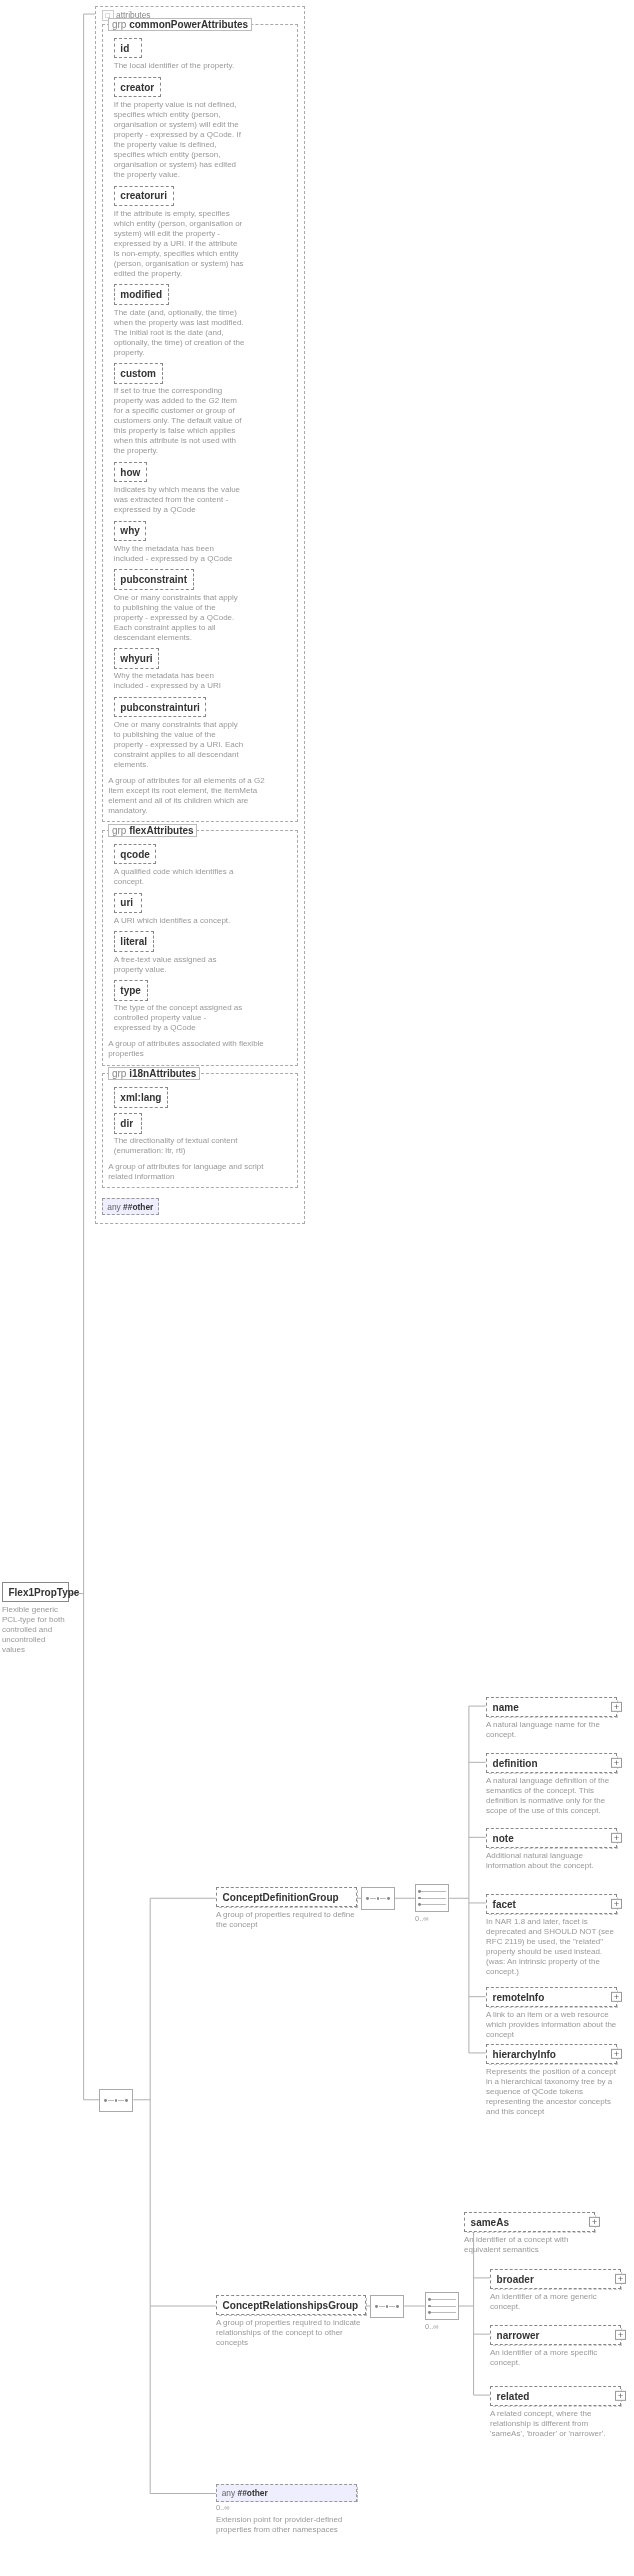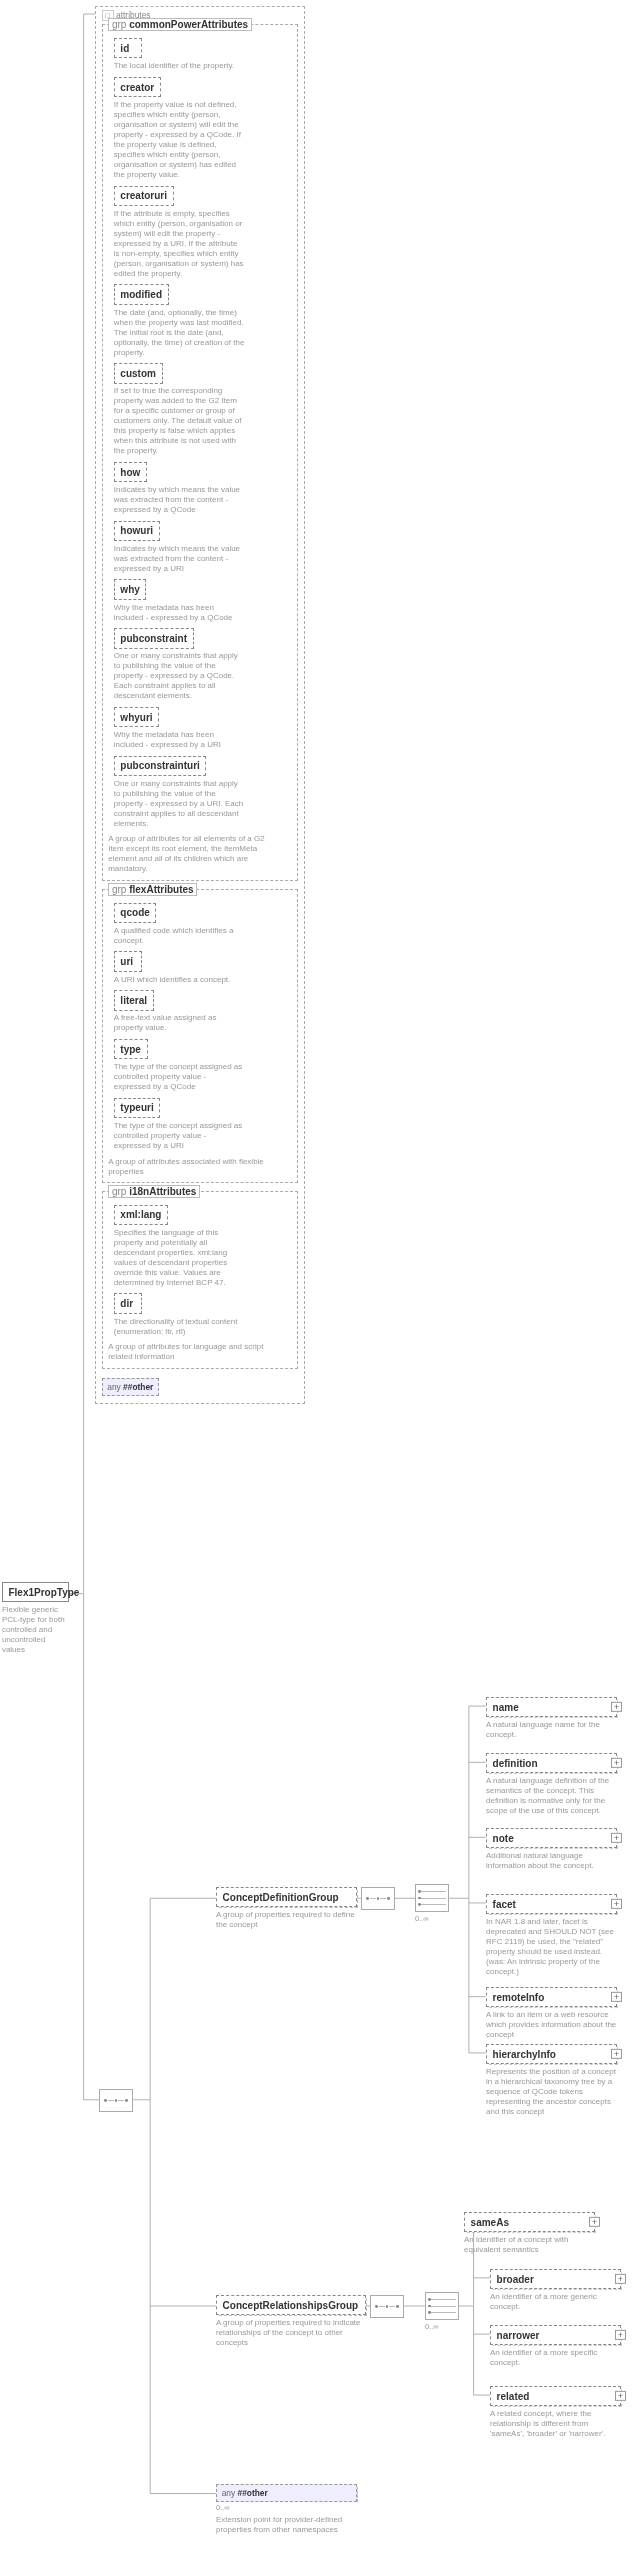--- a/index.html
+++ b/index.html
@@ -90,23 +90,20 @@
             <div style="margin:5.6px 0 0 5.6px">
     <div class="box dashed fill" style="display:inline-block;min-width:28px"><span class="ttl">modified</span></div>
     <div class="desc">The date (and, optionally, the time) when the property was last modified. The initial root is the date (and, optionally, the time) of creation of the property.</div></div>
             <div style="margin:5.6px 0 0 5.6px">
     <div class="box dashed fill" style="display:inline-block;min-width:28px"><span class="ttl">custom</span></div>
     <div class="desc">If set to true the corresponding property was added to the G2 Item for a specific customer or group of customers only. The default value of this property is false which applies when this attribute is not used with the property.</div></div>
             <div style="margin:5.6px 0 0 5.6px">
     <div class="box dashed fill" style="display:inline-block;min-width:28px"><span class="ttl">how</span></div>
     <div class="desc">Indicates by which means the value was extracted from the content - expressed by a QCode</div></div>
             <div style="margin:5.6px 0 0 5.6px">
-    <div class="box dashed fill" style="display:inline-block;min-width:28px"><span class="ttl">howuri</span></div>
-    <div class="desc">Indicates by which means the value was extracted from the content - expressed by a URI</div></div>
-            <div style="margin:5.6px 0 0 5.6px">
     <div class="box dashed fill" style="display:inline-block;min-width:28px"><span class="ttl">why</span></div>
     <div class="desc">Why the metadata has been included - expressed by a QCode</div></div>
             <div style="margin:5.6px 0 0 5.6px">
     <div class="box dashed fill" style="display:inline-block;min-width:28px"><span class="ttl">pubconstraint</span></div>
     <div class="desc">One or many constraints that apply to publishing the value of the property - expressed by a QCode. Each constraint applies to all descendant elements.</div></div>
             <div style="margin:5.6px 0 0 5.6px">
     <div class="box dashed fill" style="display:inline-block;min-width:28px"><span class="ttl">whyuri</span></div>
     <div class="desc">Why the metadata has been included - expressed by a URI</div></div>
             <div style="margin:5.6px 0 0 5.6px">
     <div class="box dashed fill" style="display:inline-block;min-width:28px"><span class="ttl">pubconstrainturi</span></div>
@@ -124,34 +121,31 @@
     <div class="desc">A qualified code which identifies a concept.</div></div>
             <div style="margin:5.6px 0 0 5.6px">
     <div class="box dashed fill" style="display:inline-block;min-width:28px"><span class="ttl">uri</span></div>
     <div class="desc">A URI which identifies a concept.</div></div>
             <div style="margin:5.6px 0 0 5.6px">
     <div class="box dashed fill" style="display:inline-block;min-width:28px"><span class="ttl">literal</span></div>
     <div class="desc">A free-text value assigned as property value.</div></div>
             <div style="margin:5.6px 0 0 5.6px">
     <div class="box dashed fill" style="display:inline-block;min-width:28px"><span class="ttl">type</span></div>
     <div class="desc">The type of the concept assigned as controlled property value - expressed by a QCode</div></div>
-            <div style="margin:5.6px 0 0 5.6px">
-    <div class="box dashed fill" style="display:inline-block;min-width:28px"><span class="ttl">typeuri</span></div>
-    <div class="desc">The type of the concept assigned as controlled property value - expressed by a URI</div></div>
           </div>
       <div class="desc wdesc" style="margin-top:5.6px">A group of attributes associated with flexible properties</div>
     </div>
 
     
     <div class="grpbox fill" style="margin:3.7px 1.9px 7.5px">
       <div class="grptag"><span>grp</span> <b style="color:#333">i18nAttributes</b></div>
       <div id="g3">
             <div style="margin:5.6px 0 0 5.6px">
     <div class="box dashed fill" style="display:inline-block;min-width:28px"><span class="ttl">xml:lang</span></div>
-    <div class="desc">Specifies the language of this property and potentially all descendant properties. xml:lang values of descendant properties override this value. Values are determined by Internet BCP 47.</div></div>
+    </div>
             <div style="margin:5.6px 0 0 5.6px">
     <div class="box dashed fill" style="display:inline-block;min-width:28px"><span class="ttl">dir</span></div>
     <div class="desc">The directionality of textual content (enumeration: ltr, rtl)</div></div>
           </div>
       <div class="desc wdesc" style="margin-top:5.6px">A group of attributes for language and script related information</div>
     </div>
 
     
     <div class="anybox dashed" style="margin:1.9px 1.9px 1.9px;display:inline-block">
       <span>any</span> <b style="color:#333">##other</b>

